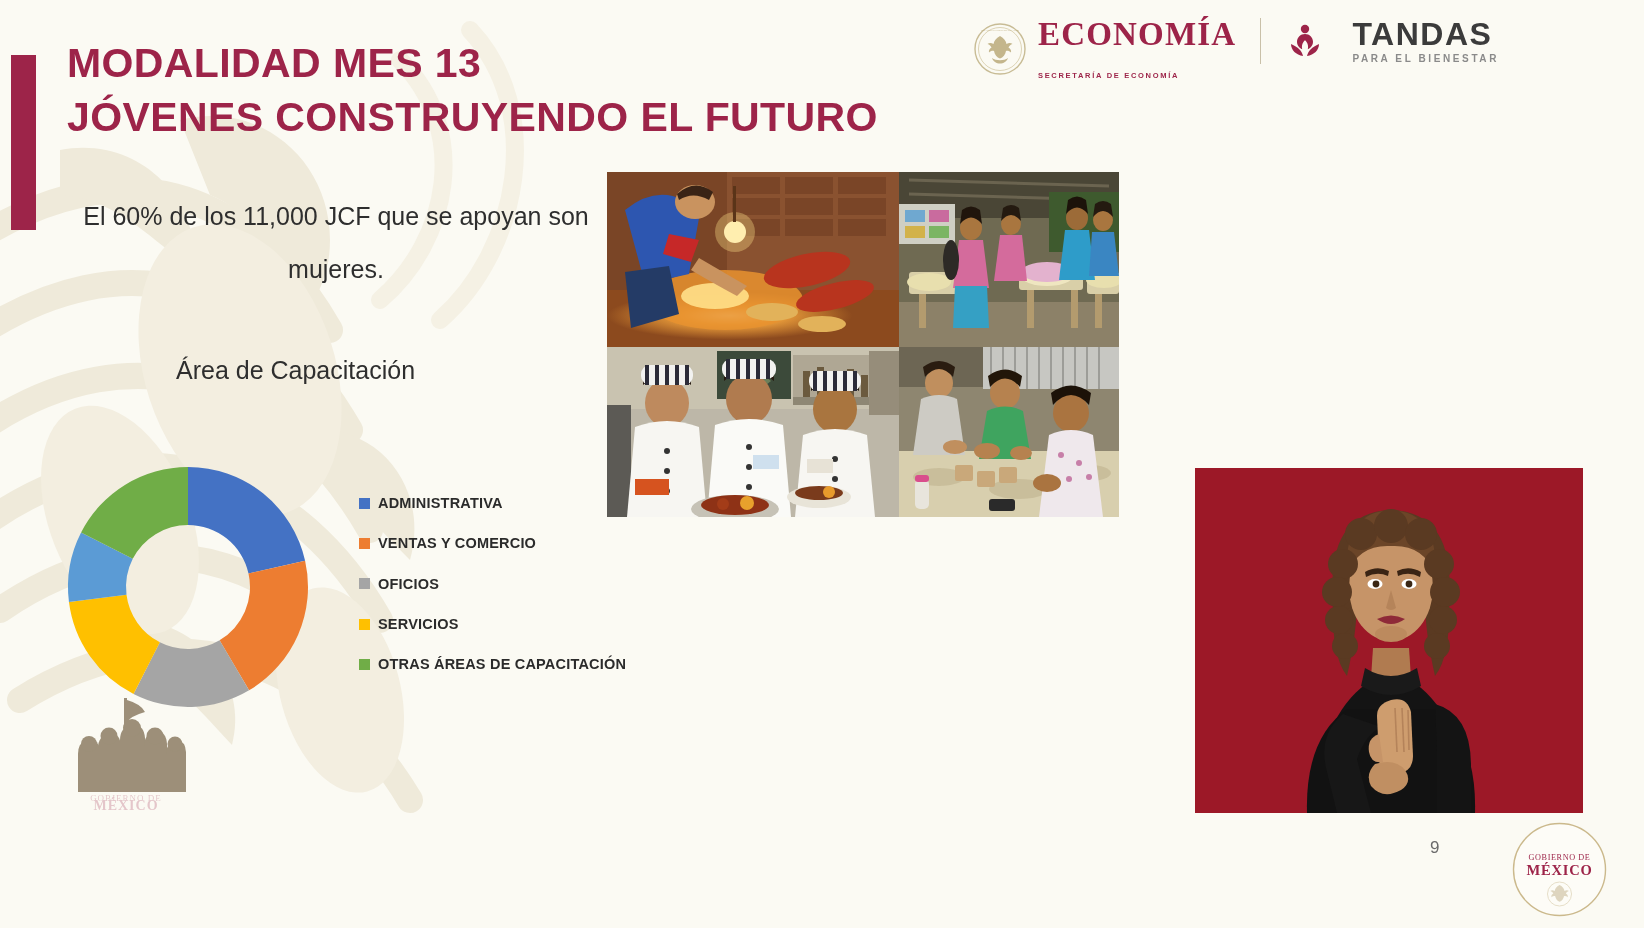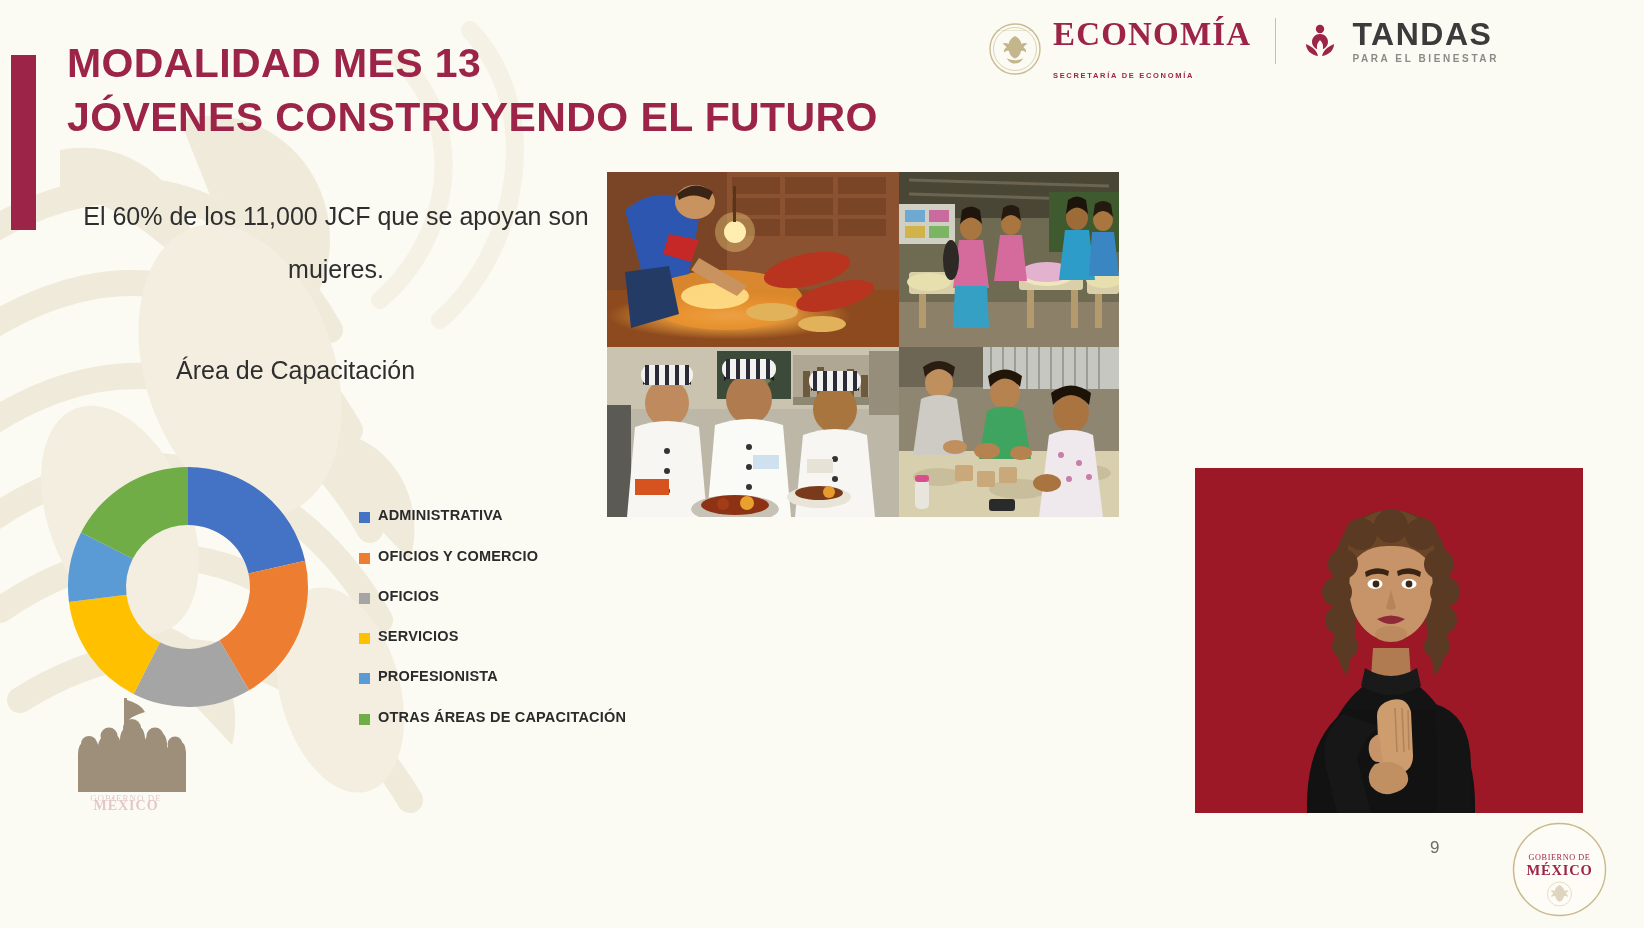--- a/index.html
+++ b/index.html
@@ -34,21 +34,21 @@
     letter-spacing:1.2px;
   }
   .eco-sub {
     font-size:7.5px; font-weight:700; color:#9D2449;
     letter-spacing:1.7px; margin-top:21px;
   }
   .logo-divider {
     width:1px; height:46px; background:#C9C0A8;
     margin:0 24px;
   }
-  .logo-tandas { display:flex; align-items:center; gap:12px; }
+  .logo-tandas { display:flex; align-items:center; gap:27px; }
   .tandas-flower { width:40px; height:40px; flex:none; }
   .tandas-text { display:flex; flex-direction:column; line-height:1; }
   .tandas-title {
     font-size:32px; font-weight:700; color:#3B3B3B;
     letter-spacing:1.5px;
   }
   .tandas-sub {
     font-size:10px; font-weight:700; color:#8A8A8A;
     letter-spacing:2.6px; margin-top:4px;
   }
@@ -93,21 +93,21 @@
     z-index:3;
   }
   #donut-wrap svg { width:248px; height:248px; display:block; }
 
   
   #chart-legend {
     position:absolute; left:359px; top:483px;
     z-index:3;
   }
   .legend-row {
-    display:flex; align-items:flex-end;
+    display:flex; align-items:center;
     height:40.3px;
   }
   .legend-swatch {
     width:11px; height:11px; flex:none; margin-right:8px;
   }
   .legend-label {
     font-size:14.5px; font-weight:700; color:#2B2B2B;
     letter-spacing:0.2px; white-space:nowrap;
   }
 
@@ -256,33 +256,29 @@
   </svg>
 </div>
 
 <div id="chart-legend">
     <div class="legend-row">
       <span class="legend-swatch" style="background: rgb(68, 114, 196);"></span>
       <span class="legend-label">ADMINISTRATIVA</span>
     </div>
     <div class="legend-row">
       <span class="legend-swatch" style="background: rgb(237, 125, 49);"></span>
-      <span class="legend-label">OFICIOS Y COMERCIO</span>
+      <span class="legend-label">VENTAS Y COMERCIO</span>
     </div>
     <div class="legend-row">
       <span class="legend-swatch" style="background: rgb(165, 165, 165);"></span>
       <span class="legend-label">OFICIOS</span>
     </div>
     <div class="legend-row">
       <span class="legend-swatch" style="background: rgb(255, 192, 0);"></span>
       <span class="legend-label">SERVICIOS</span>
-    </div>
-    <div class="legend-row">
-      <span class="legend-swatch" style="background: rgb(91, 155, 213);"></span>
-      <span class="legend-label">PROFESIONISTA</span>
     </div>
     <div class="legend-row">
       <span class="legend-swatch" style="background: rgb(112, 173, 71);"></span>
       <span class="legend-label">OTRAS ÁREAS DE CAPACITACIÓN</span>
     </div>
   </div>
 
 <div id="photo-collage">
 
   <div class="photo-cell">

